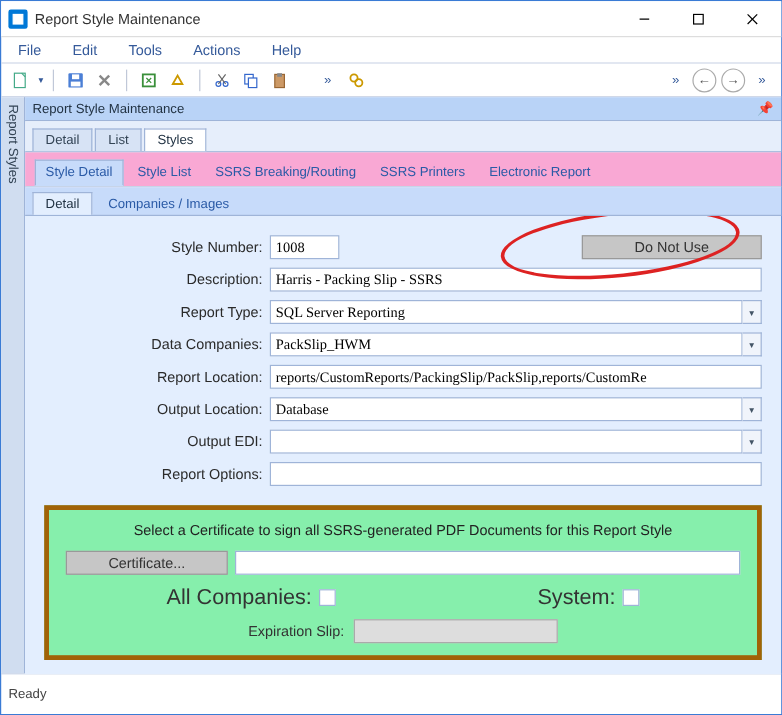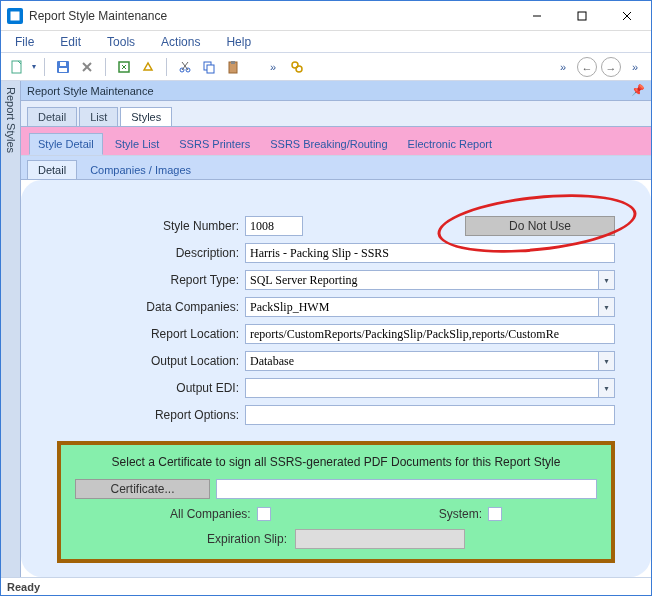--- a/index.html
+++ b/index.html
@@ -26,41 +26,41 @@
   .pin { margin-left: auto; font-size: 11px; color: #234; cursor: pointer; }
   .tabs1 { display: flex; background: #e6eefb; padding: 6px 6px 0 6px; gap: 2px; border-bottom: 1px solid #9fb4d8; }
   .tab1 { padding: 3px 10px; font-size: 11px; color: #345; background: #d7e3f5; border: 1px solid #9fb4d8; border-bottom: none; cursor: pointer; }
   .tab1.active { background: #fff; color: #234; font-weight: 400; }
   .tabrow2 { display: flex; background: #f9a8d4; padding: 6px 8px 0 8px; gap: 4px; align-items: center; font-size: 11px; border-bottom: 1px solid #c7d4e8; }
   .tabrow2 .lnk { color: #2a5aa6; padding: 4px 8px; cursor: pointer; }
   .tabrow2 .lnk.active { background: #c7dbfa; border: 1px solid #9fb4d8; border-bottom-color: #c7dbfa; }
   .tabs3 { display: flex; background: #c7dbfa; padding: 4px 6px 0 6px; gap: 2px; border-bottom: 1px solid #9fb4d8; }
   .tab3 { padding: 3px 10px; font-size: 11px; color: #2a5aa6; cursor: pointer; border: 1px solid transparent; border-bottom: none; }
   .tab3.active { background: #e3eefe; border-color: #9fb4d8; color: #234; }
-  .body-panel { flex: 1; background: #e3eefe; padding: 36px; overflow: auto; border-radius: 21px; }
+  .body-panel { flex: 1; background: #e3eefe; padding: 16px; overflow: auto; }
   .form-area { max-width: 600px; margin: 0 auto; }
   .form-row { display: flex; align-items: center; margin-bottom: 7px; }
   .form-label { width: 188px; text-align: right; padding-right: 6px; font-size: 12px; color: #2a2a2a; }
   .form-input { flex: 1; height: 20px; border: 1px solid #9fb4d8; background: #fff; font-size: 12px; padding: 0 4px; font-family: Liberation Serif, serif; }
   .btn-donotuse { width: 150px; height: 20px; background: #c6c6c6; border: 1px solid #999; text-align: center; font-size: 12px; line-height: 18px; cursor: pointer; margin-left: auto; }
   .style-num-row { display: flex; align-items: center; }
   .style-num-row .form-input { width: 58px; flex: 0 0 58px; }
   .dropdown-wrap { position: relative; flex: 1; display: flex; }
   .dropdown-wrap .form-input { flex: 1; }
   .dd-btn { width: 16px; height: 20px; border: 1px solid #9fb4d8; border-left: none; background: #f0f4fb; display: flex; align-items: center; justify-content: center; font-size: 8px; color: #456; cursor: pointer; }
   .cert-box { border: 4px solid #a16207; background: #86efac; padding: 10px 14px; margin-top: 16px; }
   .cert-title { text-align: center; font-size: 12px; color: #222; margin-bottom: 10px; }
   .cert-row { display: flex; align-items: center; gap: 6px; margin-bottom: 8px; }
   .cert-btn { width: 135px; height: 20px; background: #c6c6c6; border: 1px solid #999; text-align: center; font-size: 12px; line-height: 18px; cursor: pointer; }
-  .check-row { display: flex; align-items: center; justify-content: center; gap: 48px; font-size: 12px; margin-bottom: 8px; text-align: center; }
+  .check-row { display: flex; align-items: center; justify-content: center; gap: 48px; font-size: 18px; margin-bottom: 8px; text-align: center; }
   .check-pair { display: flex; align-items: center; gap: 6px; }
   .chk { width: 14px; height: 14px; border: 1px solid #9fb4d8; background: #fff; cursor: pointer; }
   .exp-row { display: flex; align-items: center; justify-content: center; gap: 8px; font-size: 12px; }
   .exp-field { width: 170px; height: 20px; background: #ddd; border: 1px solid #aaa; }
-  .statusbar { height: 18px; border-top: 1px solid #c7d4e8; display: flex; align-items: center; padding: 0 6px; font-size: 11px; color: #444; font-weight: bold; }
+  .statusbar { height: 34px; border-top: 1px solid #c7d4e8; display: flex; align-items: center; padding: 0 6px; font-size: 11px; color: #444; }
   .red-ellipse { position: absolute; width: 200px; height: 55px; border: 3px solid #d22; border-radius: 50%; transform: rotate(-6deg); pointer-events: none; }
   .ellipse-wrap { position: relative; }
   svg { display: block; }
 </style>
 </head>
 <body>
 
 <div class="window">
 
   <div class="titlebar">
@@ -181,22 +181,22 @@
 
       <div class="tabs1">
         <div class="tab1">Detail</div>
         <div class="tab1">List</div>
         <div class="tab1 active">Styles</div>
       </div>
 
       <div class="tabrow2">
         <span class="lnk active">Style Detail</span>
         <span class="lnk">Style List</span>
+        <span class="lnk">SSRS Breaking/Routing</span>
         <span class="lnk">SSRS Printers</span>
-        <span class="lnk">SSRS Breaking/Routing</span>
         <span class="lnk">Electronic Report</span>
       </div>
 
       <div class="tabs3">
         <div class="tab3 active">Detail</div>
         <div class="tab3">Companies / Images</div>
       </div>
 
       <div class="body-panel">
         <div class="form-area">

